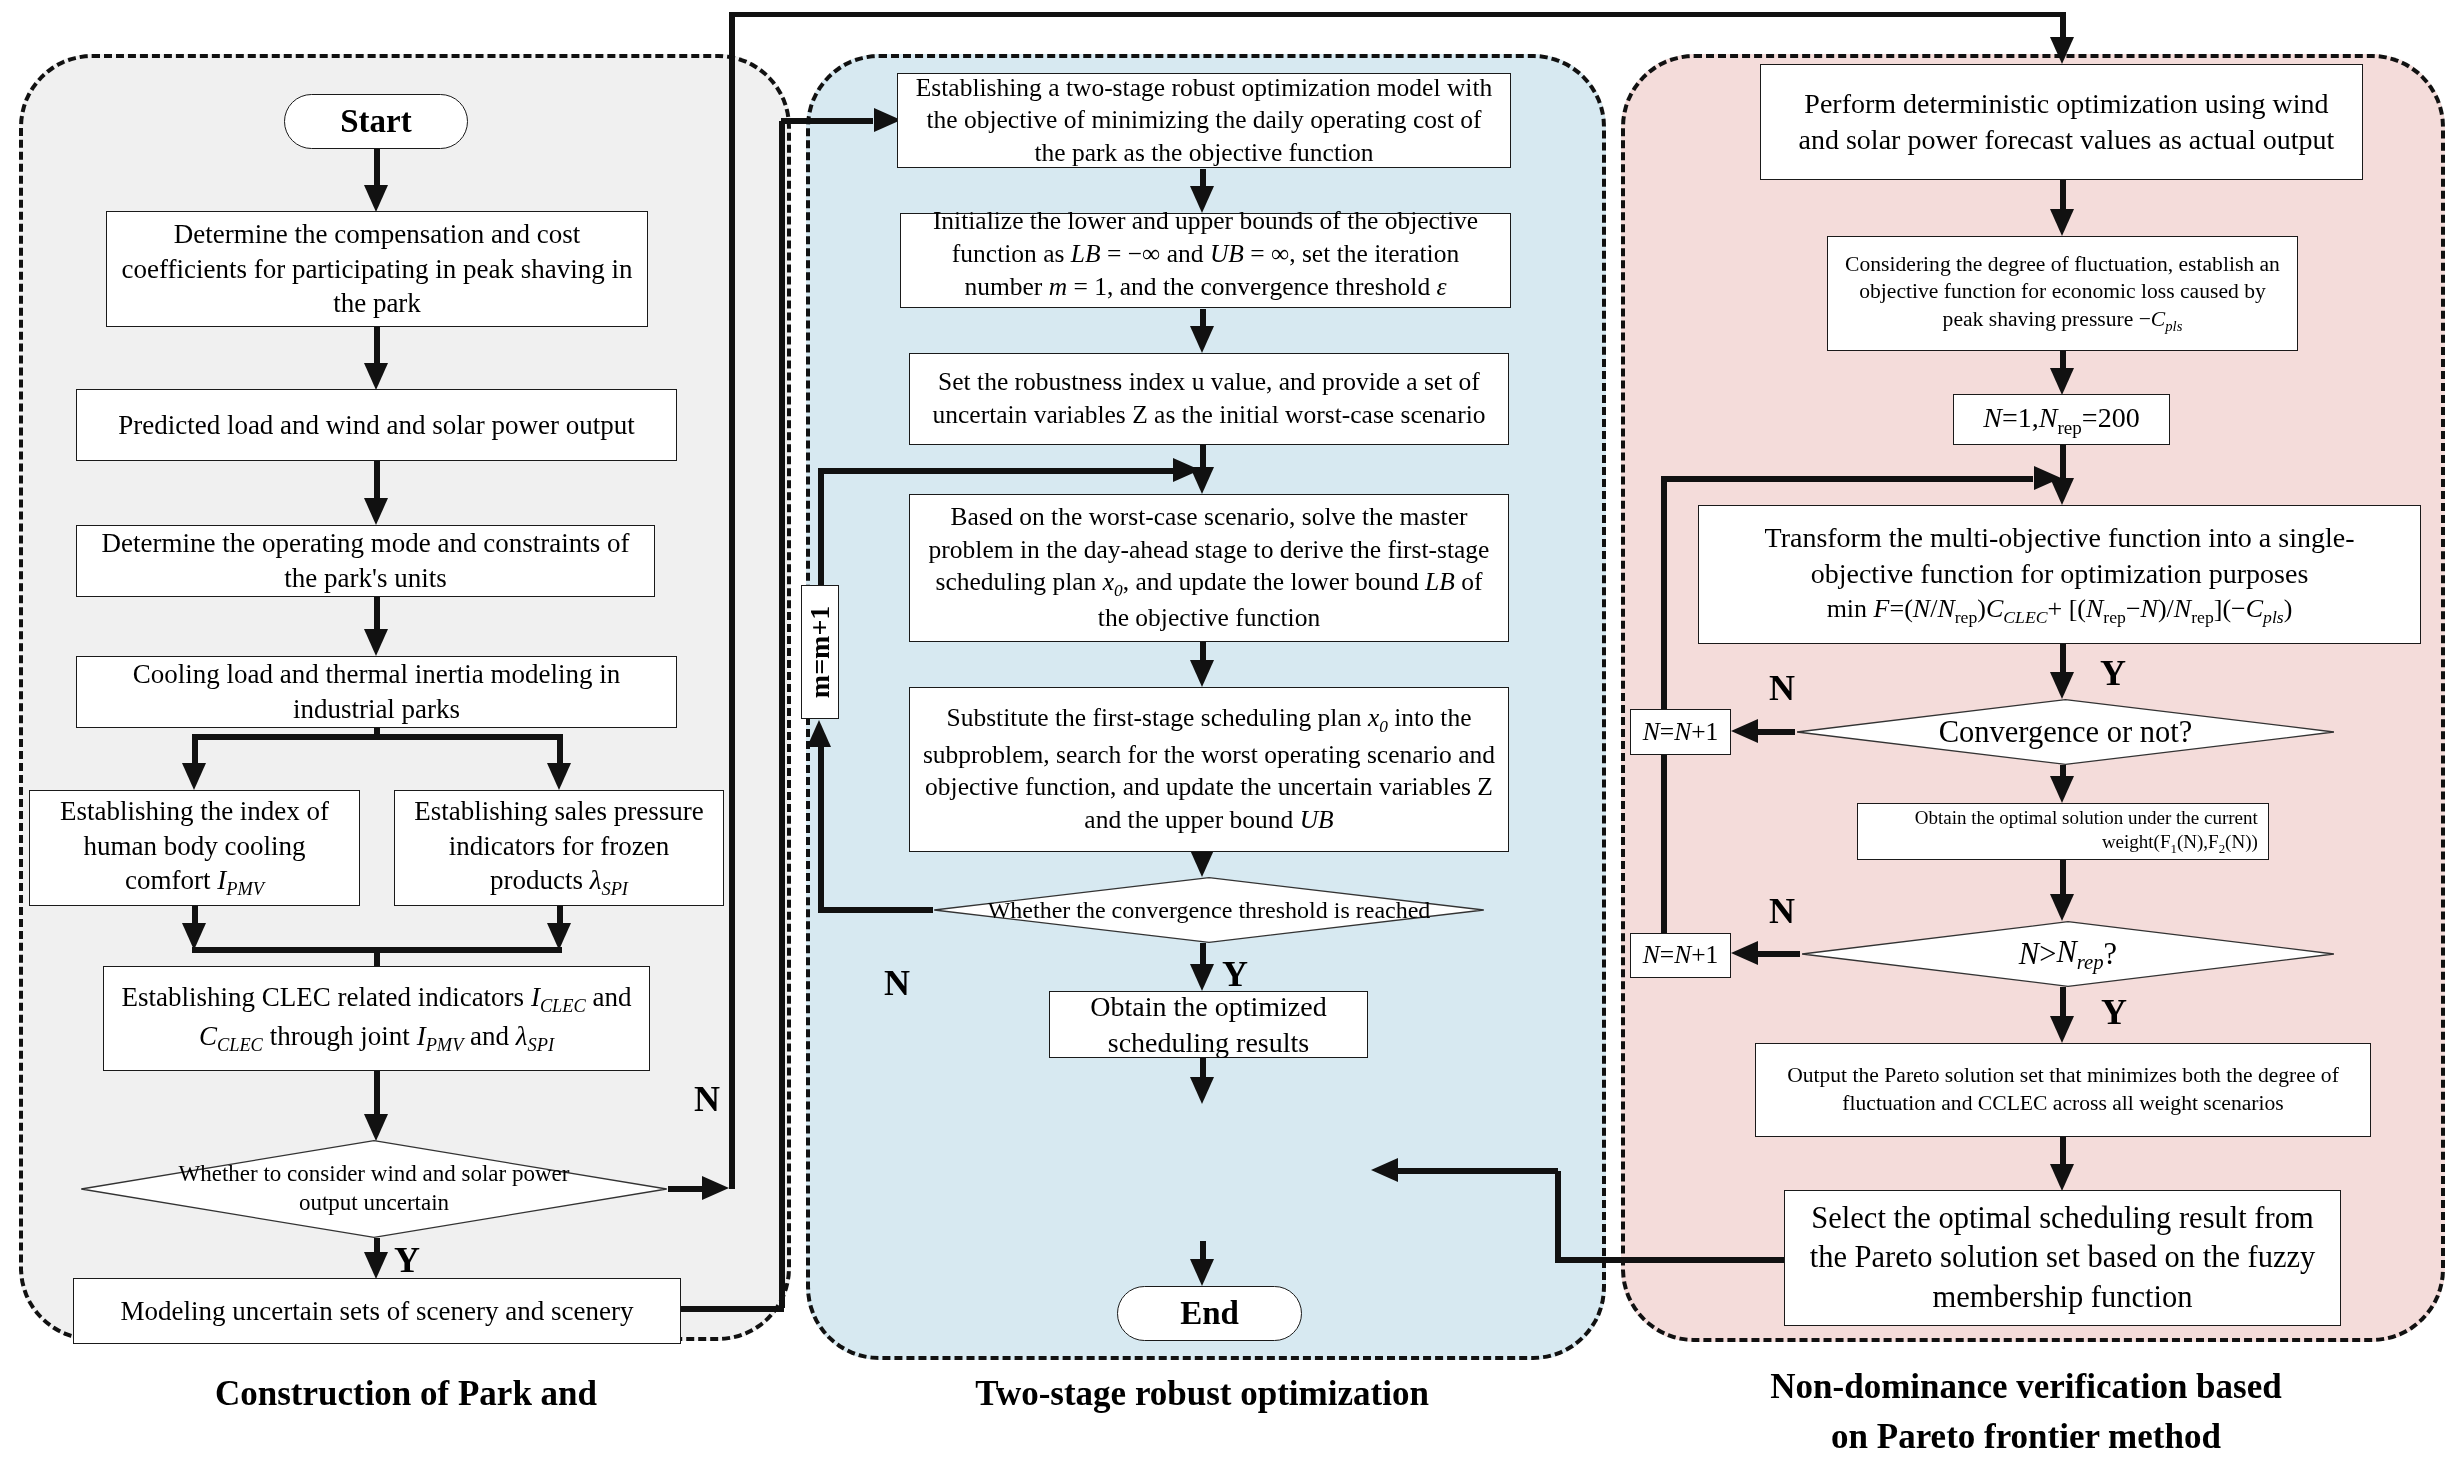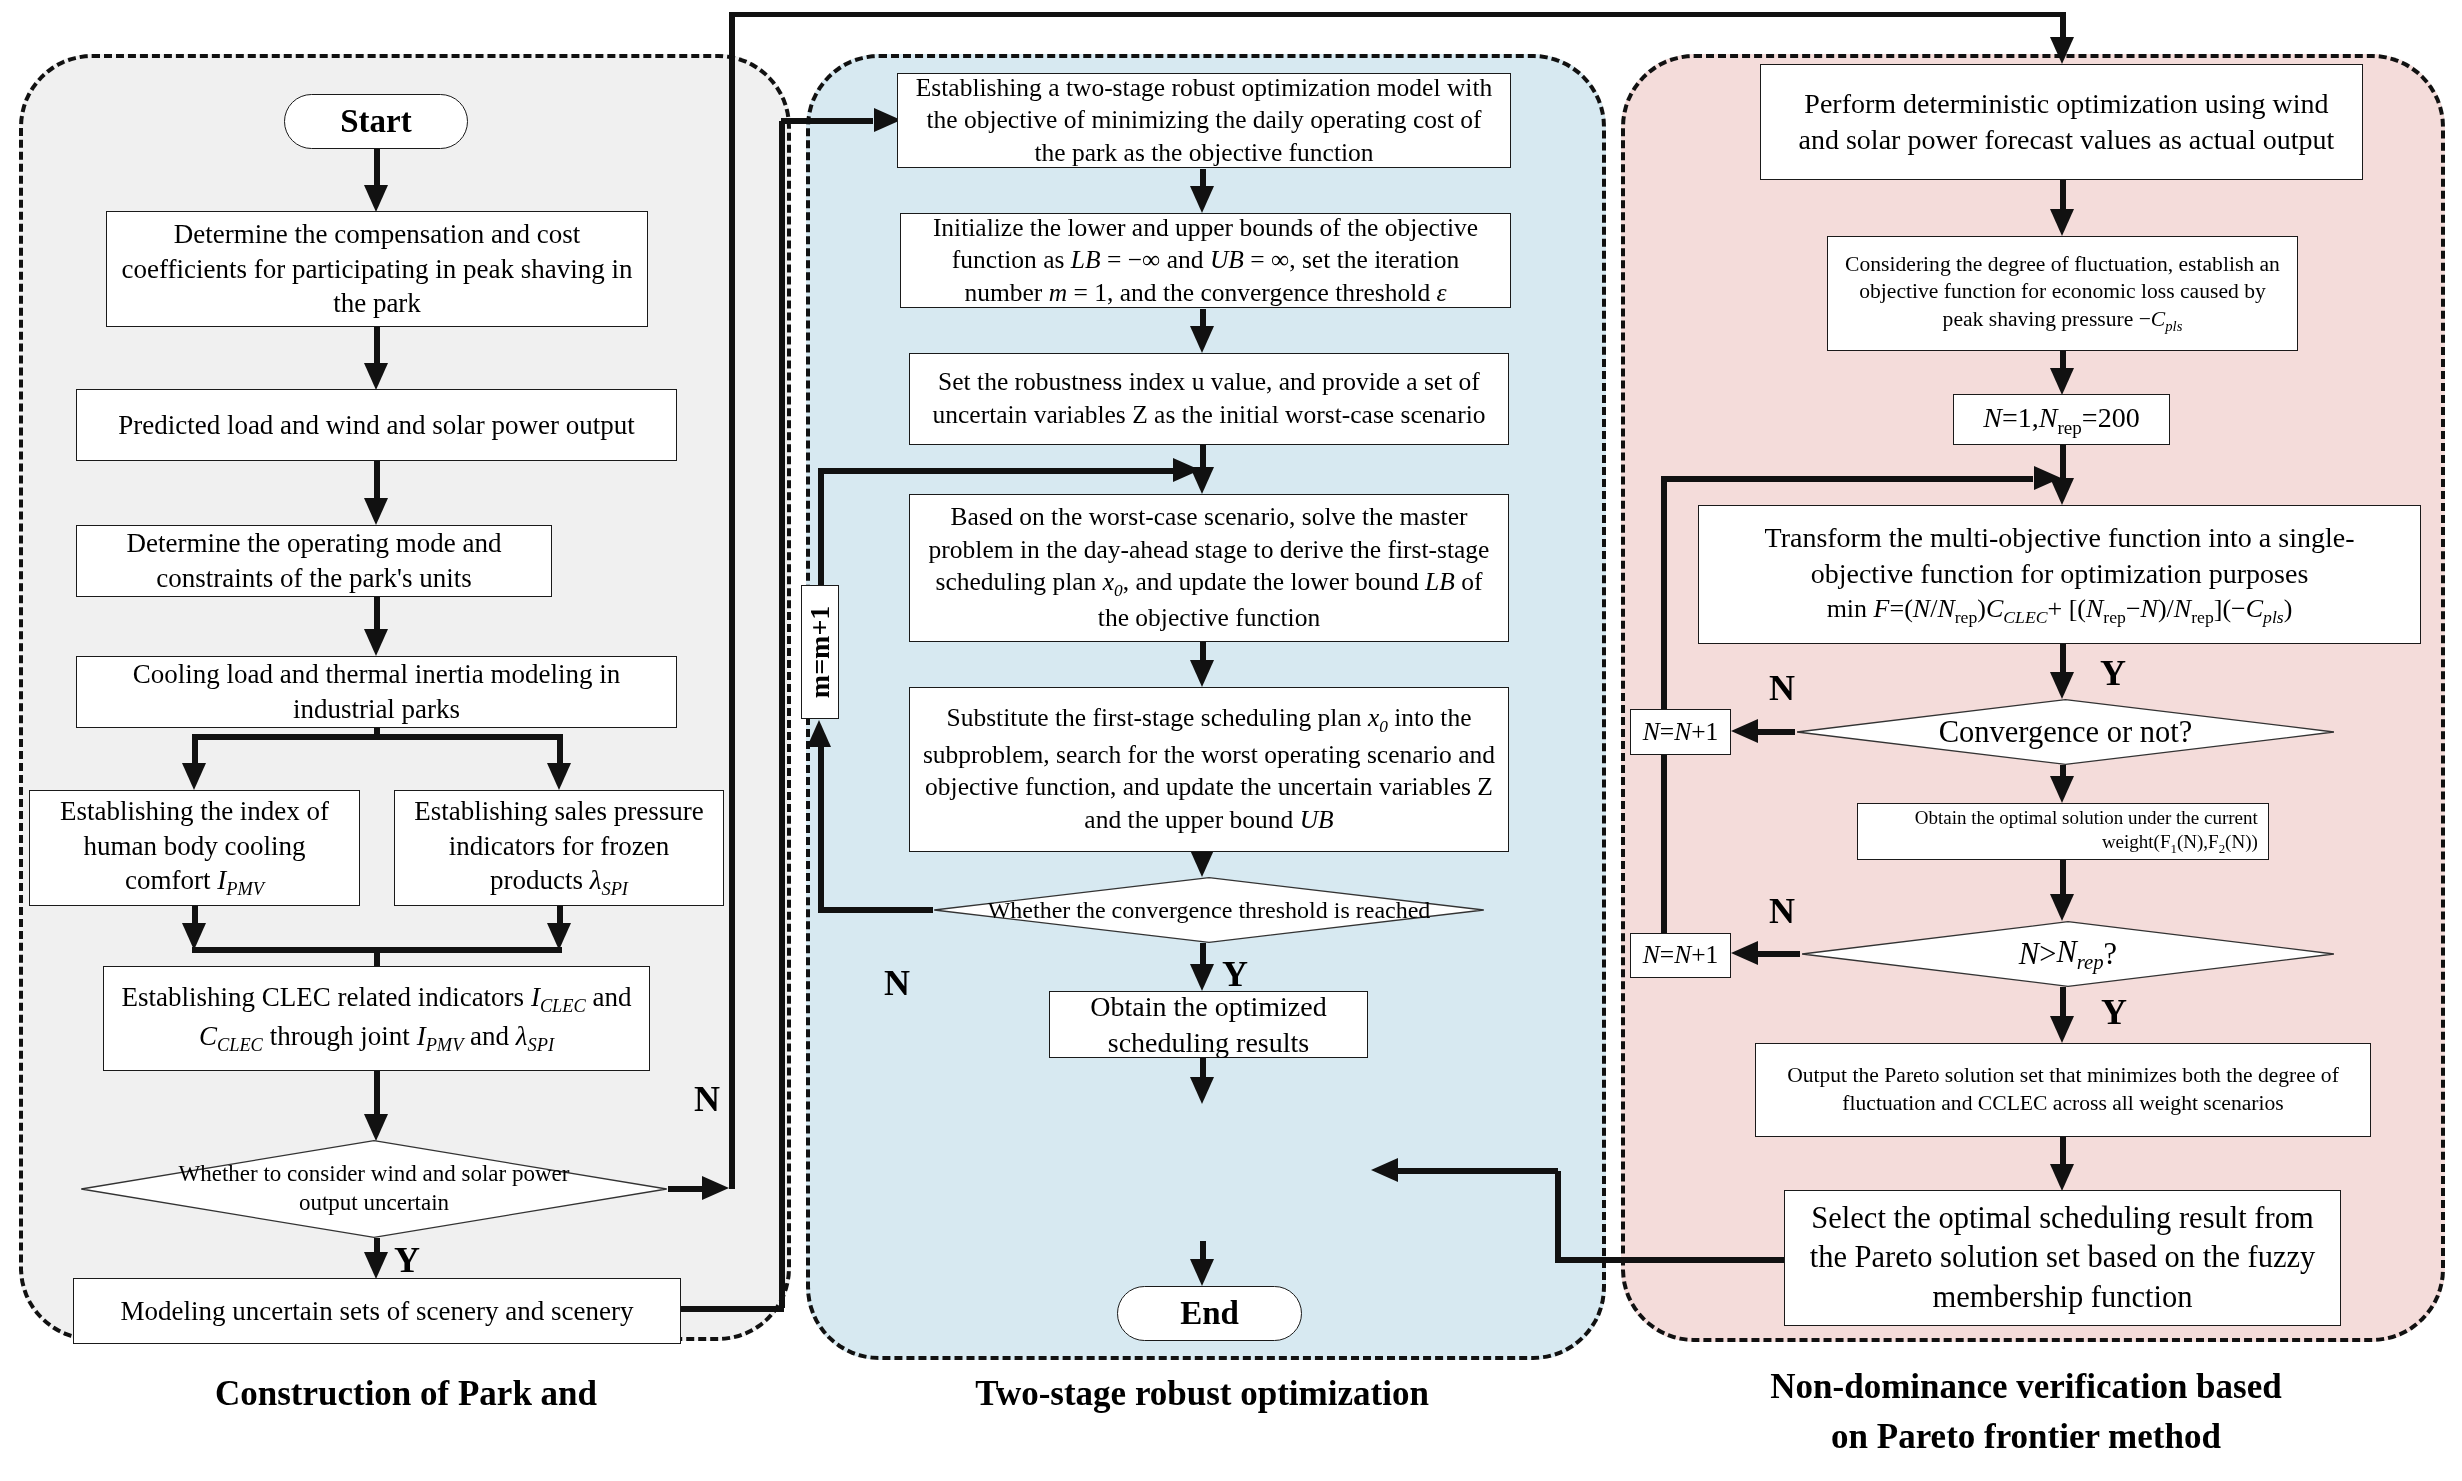--- a/index.html
+++ b/index.html
@@ -136,21 +136,21 @@
 
   <div class="box pill" style="left:284px;top:94px;width:184px;height:55px;font-size:33px;">
       <span>Start</span>
     </div>
   <div class="box" style="left:106px;top:211px;width:542px;height:116px;font-size:27px;">
       <span>Determine the compensation and cost coefficients for participating in peak shaving in the park</span>
     </div>
   <div class="box" style="left:76px;top:389px;width:601px;height:72px;font-size:27px;">
       <span>Predicted load and wind and solar power output</span>
     </div>
-  <div class="box" style="left:76px;top:525px;width:476px;height:72px;font-size:27px;">
+  <div class="box" style="left:76px;top:525px;width:579px;height:72px;font-size:27px;">
       <span>Determine the operating mode and constraints of the park's units</span>
     </div>
   <div class="box" style="left:76px;top:656px;width:601px;height:72px;font-size:27px;">
       <span>Cooling load and thermal inertia modeling in industrial parks</span>
     </div>
   <div class="box" style="left:29px;top:790px;width:331px;height:116px;font-size:27px;">
       <span>Establishing the index of human body cooling comfort <i>I<sub>PMV</sub></i></span>
     </div>
   <div class="box" style="left:394px;top:790px;width:330px;height:116px;font-size:27px;">
       <span>Establishing sales pressure indicators for frozen products <i>λ<sub>SPI</sub></i></span>
@@ -166,21 +166,21 @@
   </div>
   <div class="box" style="left:73px;top:1278px;width:608px;height:66px;font-size:27px;">
       <span>Modeling uncertain sets of scenery and scenery</span>
     </div>
   <div class="branch" style="left:394px;top:1239px;">Y</div>
   <div class="branch" style="left:694px;top:1078px;">N</div>
 
   <div class="box" style="left:897px;top:73px;width:614px;height:95px;font-size:25.5px;">
       <span>Establishing a two-stage robust optimization model with the objective of minimizing the daily operating cost of the park as the objective function</span>
     </div>
-  <div class="box" style="left:900px;top:213px;width:611px;height:95px;font-size:25.5px;">
+  <div class="box" style="left:900px;top:213px;width:611px;height:95px;font-size:25.5px;align-items:flex-end;">
       <span>Initialize the lower and upper bounds of the objective function as <i>LB</i> = −∞ and <i>UB</i> = ∞, set the iteration number <i>m</i> = 1, and the convergence threshold <i>ε</i></span>
     </div>
   <div class="box" style="left:909px;top:353px;width:600px;height:92px;font-size:25.5px;">
       <span>Set the robustness index u value, and provide a set of uncertain variables Z as the initial worst-case scenario</span>
     </div>
   <div class="box" style="left:909px;top:494px;width:600px;height:148px;font-size:25.5px;">
       <span>Based on the worst-case scenario, solve the master problem in the day-ahead stage to derive the first-stage scheduling plan <i>x<sub>0</sub></i>, and update the lower bound <i>LB</i> of the objective function</span>
     </div>
   <div class="box" style="left:909px;top:687px;width:600px;height:165px;font-size:25.5px;text-align:center;">
       <span>Substitute the first-stage scheduling plan <i>x<sub>0</sub></i> into the subproblem, search for the worst operating scenario and objective function, and update the uncertain variables Z and the upper bound <i>UB</i></span>

